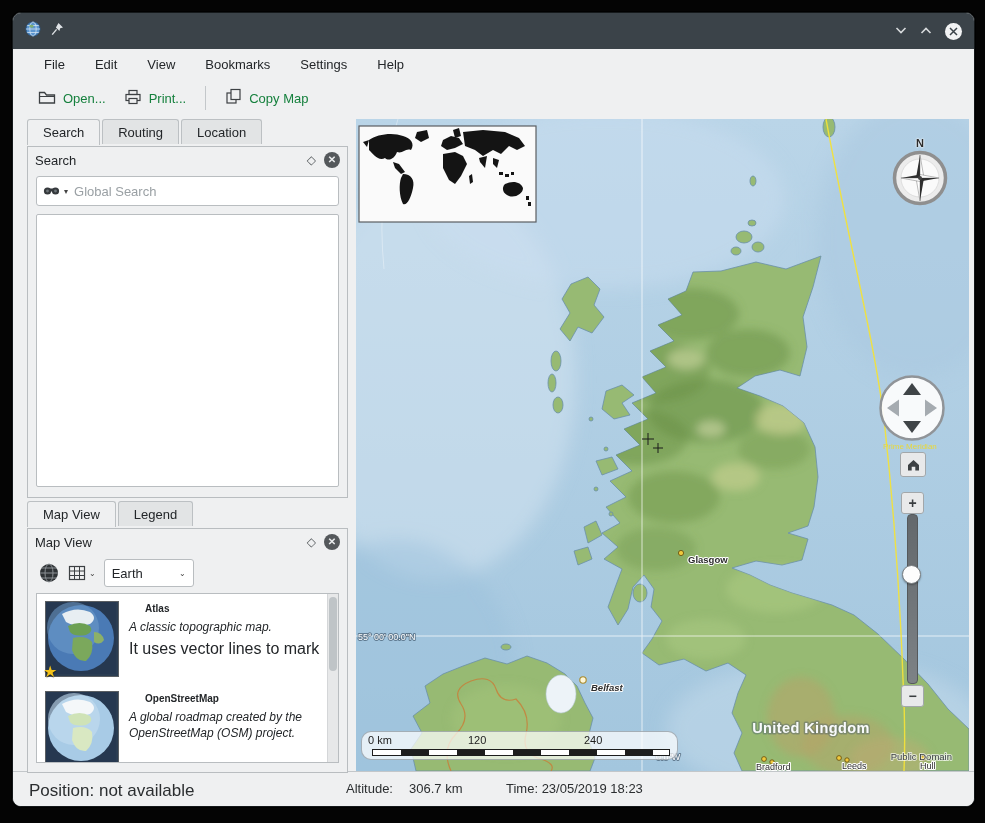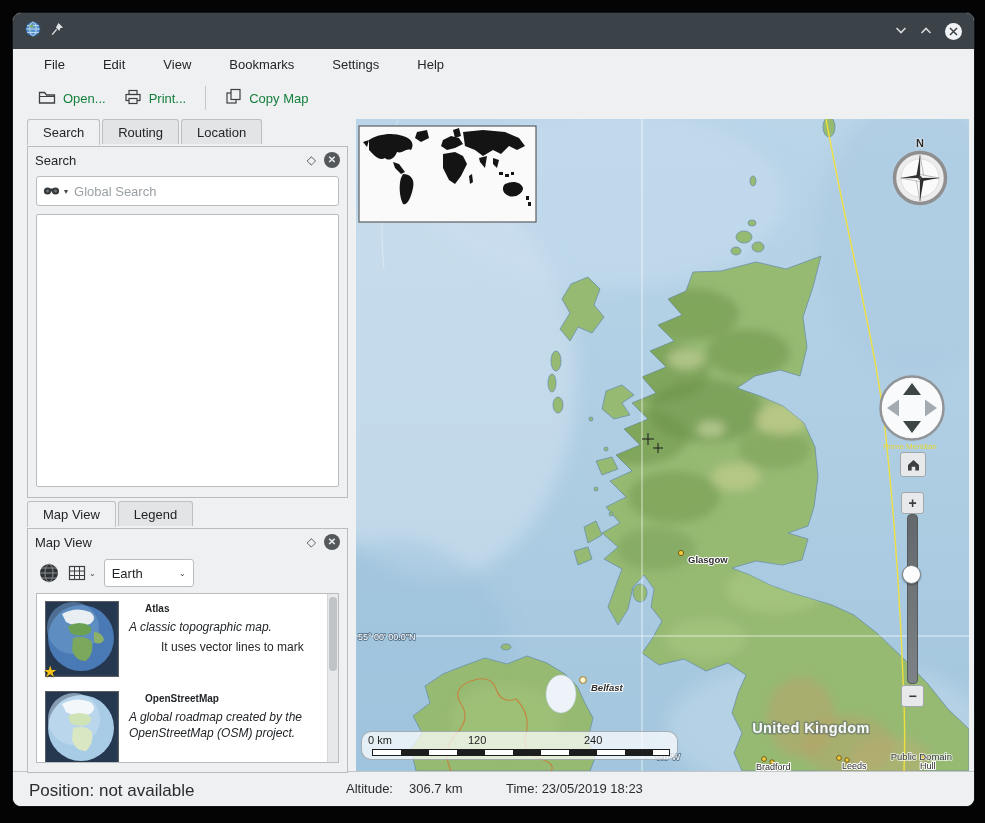--- a/index.html
+++ b/index.html
@@ -10,21 +10,21 @@
   
   .titlebar{position:absolute;left:0;top:0;right:0;height:36px;background:#3b4349;
             display:flex;align-items:center;color:#fcfcfc;}
   .titlebar .appicons{display:flex;align-items:center;gap:10px;padding-left:12px;}
   .titlebar .title{position:absolute;left:0;right:0;text-align:center;font-size:13px;color:#fcfcfc;}
   .wincontrols{position:absolute;right:12px;top:0;height:36px;display:flex;align-items:center;gap:13px;}
   .closebtn{width:17px;height:17px;border-radius:50%;background:#f2f3f4;display:flex;
             align-items:center;justify-content:center;}
   
   .menubar{position:absolute;left:0;top:36px;right:0;height:30px;display:flex;align-items:center;
-           padding-left:20px;gap:16px;background:#eff0f1;}
+           padding-left:20px;gap:8px;background:#eff0f1;}
   .menubar span{padding:4px 11px;font-size:13px;color:#232629;}
   
   .toolbar{position:absolute;left:0;top:66px;right:0;height:38px;display:flex;align-items:center;
            padding-left:16px;background:#eff0f1;}
   .toolbtn{display:flex;align-items:center;gap:7px;padding:5px 9px;font-size:13px;color:#15803d;border-radius:3px;}
   .toolsep{width:1px;height:24px;background:#c3c7ca;margin:0 10px;}
   
   .tabrow{position:absolute;display:flex;}
   .tab{padding:5px 15px 4px;font-size:13px;color:#232629;background:#e2e4e5;
        border:1px solid #bcc0c3;border-bottom:none;border-radius:3px 3px 0 0;margin-right:2px;}
@@ -46,21 +46,21 @@
   .iconbtn{display:flex;align-items:center;gap:3px;}
   .combobox{height:26px;min-width:74px;background:#fff;border:1px solid #b9bdc0;border-radius:3px;
             display:flex;align-items:center;justify-content:space-between;padding:0 7px;font-size:13px;color:#232629;}
   .themelist{margin:0 8px 8px;background:#fff;border:1px solid #b9bdc0;height:168px;overflow:hidden;position:relative;}
   .themerow{display:flex;gap:10px;padding:7px 8px;}
   .thumb{position:relative;width:72px;height:74px;flex:none;border:1px solid #5a5e62;background:#2b3d52;}
   .thumb svg{display:block;}
   .fav{position:absolute;left:-3px;bottom:-5px;font-size:16px;color:#f3c21a;text-shadow:0 1px 1px rgba(0,0,0,.6);}
   .tname{font-size:10px;font-weight:bold;color:#232629;margin:2px 16px 6px;}
   .tdesc-i{font-size:12px;font-style:italic;color:#232629;margin-bottom:6px;}
-  .tdesc{font-size:12px;color:#232629;margin-left:32px;}
+  .tdesc{font-size:16px;color:#232629;}
   .vscroll{position:absolute;right:0;top:0;bottom:0;width:10px;background:#e7e8e9;border-left:1px solid #d4d6d8;}
   .vscroll .thumbbar{position:absolute;left:1px;right:1px;top:3px;height:74px;background:#bfc4c7;border-radius:4px;}
   
   .map{position:absolute;left:343px;top:106px;width:613px;height:652px;overflow:hidden;background:#aecbe2;}
   .map svg.base{position:absolute;left:0;top:0;}
   .overlay{position:absolute;z-index:5;}
   .compasswrap{left:533px;top:18px;width:62px;text-align:center;}
   .compassN{font-size:11px;font-weight:bold;color:#2b2b2b;text-shadow:0 0 2px #fff,0 0 2px #fff;display:block;margin-bottom:1px;}
   .navpad{left:522px;top:255px;width:68px;height:68px;}
   .homebtn{left:544px;top:333px;width:24px;height:23px;background:#e8e9ea;border:1px solid #a2a7aa;border-radius:3px;

